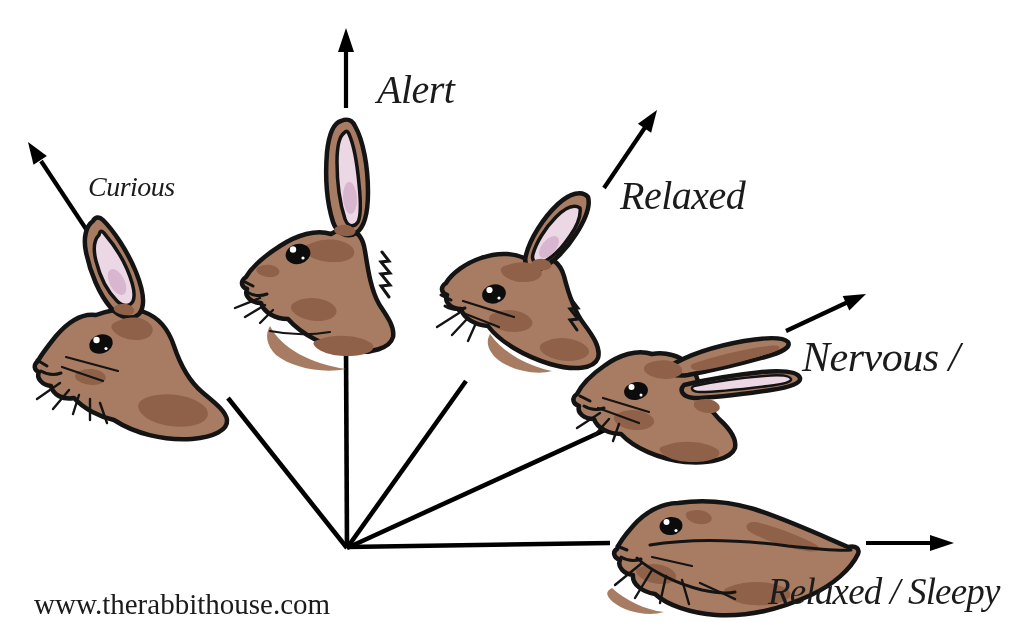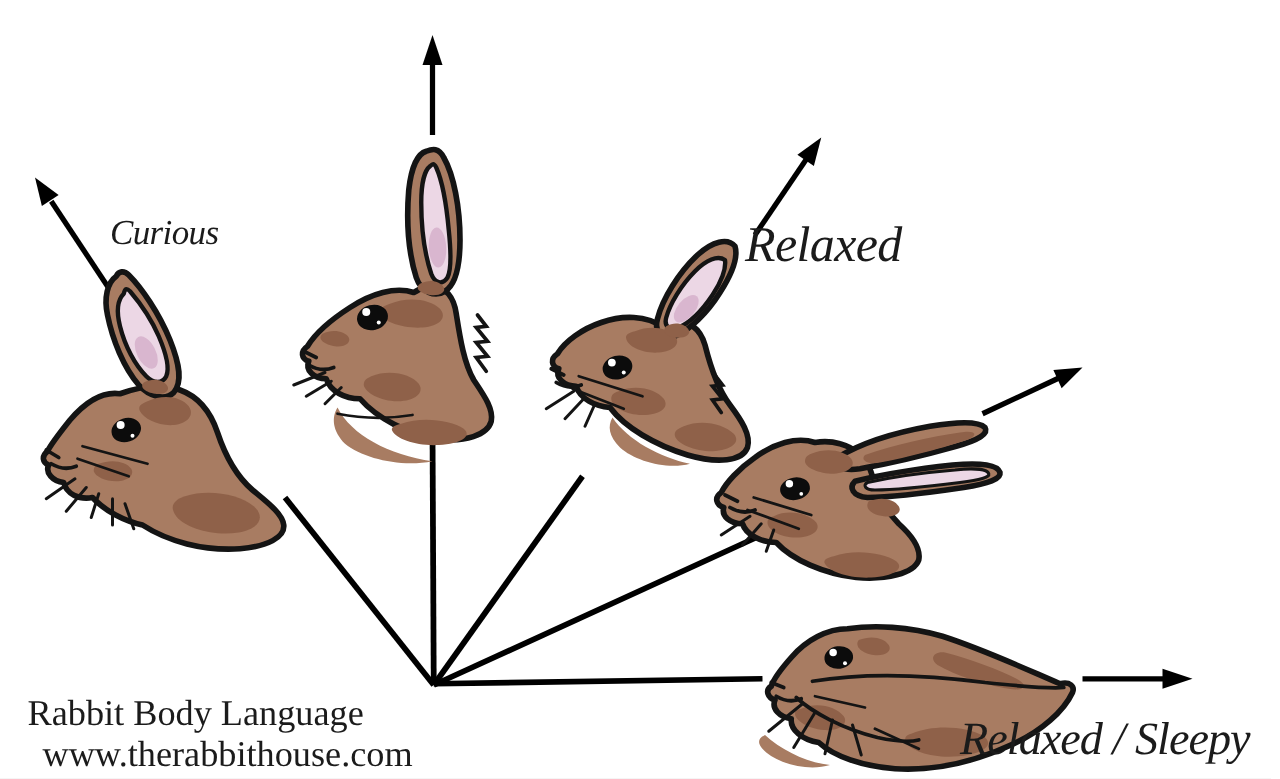--- a/index.html
+++ b/index.html
@@ -13,21 +13,21 @@
     background:var(--c-bg);overflow:hidden;
     font-family:"Liberation Serif",serif;
   }
   .stage svg{position:absolute;left:0;top:0;}
   .lbl{
     position:absolute;font-style:italic;color:var(--c-text);
     white-space:nowrap;letter-spacing:-0.5px;line-height:40px;
   }
   .lbl-curious{left:88px;top:167px;font-size:28px;}
   .lbl-alert{left:377px;top:70px;font-size:40px;}
-  .lbl-relaxed{left:596px;top:176px;font-size:40px;}
+  .lbl-relaxed{left:620px;top:176px;font-size:40px;}
   .lbl-nervous{left:802px;top:337px;font-size:42px;line-height:40px;}
   .lbl-sleepy{left:768px;top:572px;font-size:37px;letter-spacing:-0.8px;text-align:right;}
   .footer-line{
     position:absolute;left:22px;font-size:29px;color:var(--c-text);
     font-style:normal;white-space:nowrap;line-height:32px;
   }
   .footer-title{top:555px;}
   .footer-url{top:588px;margin-left:12px;}
 
   .diagram-line{stroke:var(--c-line);stroke-width:4.6;}
@@ -242,20 +242,21 @@
         <path class="whisker" d="M 642,563 L 615,585"></path>
         <path class="whisker" d="M 652,570 L 635,598"></path>
         <path class="whisker" d="M 666,576 L 660,603"></path>
         <path class="whisker" d="M 682,580 L 689,604"></path>
         <path class="whisker" d="M 700,583 L 735,599"></path>
       </g>
     </g>
   </svg>
 
   <div class="lbl lbl-curious">Curious</div>
+  <div class="lbl lbl-alert">Alert</div>
   <div class="lbl lbl-relaxed">Relaxed</div>
   <div class="lbl lbl-nervous">
+    <div>Nervous /</div>
   </div>
   <div class="lbl lbl-sleepy">Relaxed / Sleepy</div>
 
-  <div class="footer-line footer-title">Rabbit Body Language</div>
   <div class="footer-line footer-url">www.therabbithouse.com</div>
 </div>
 
 </body></html>

